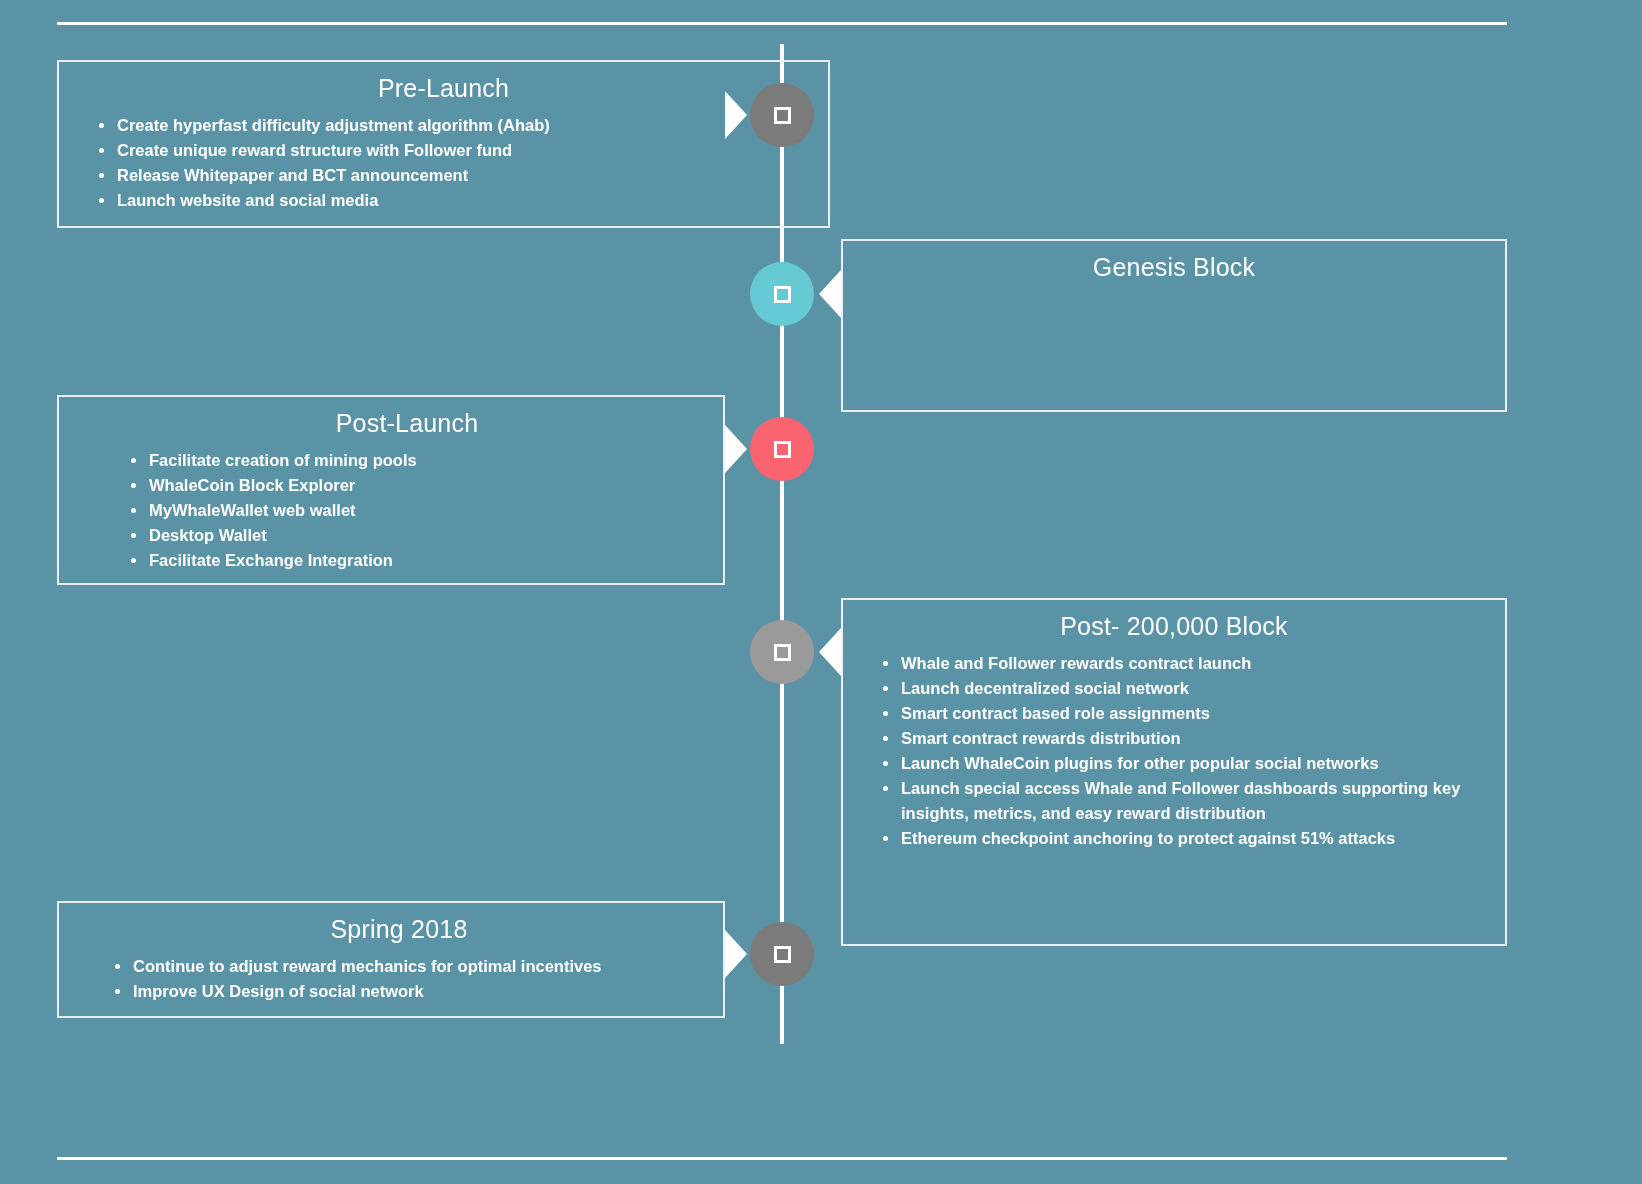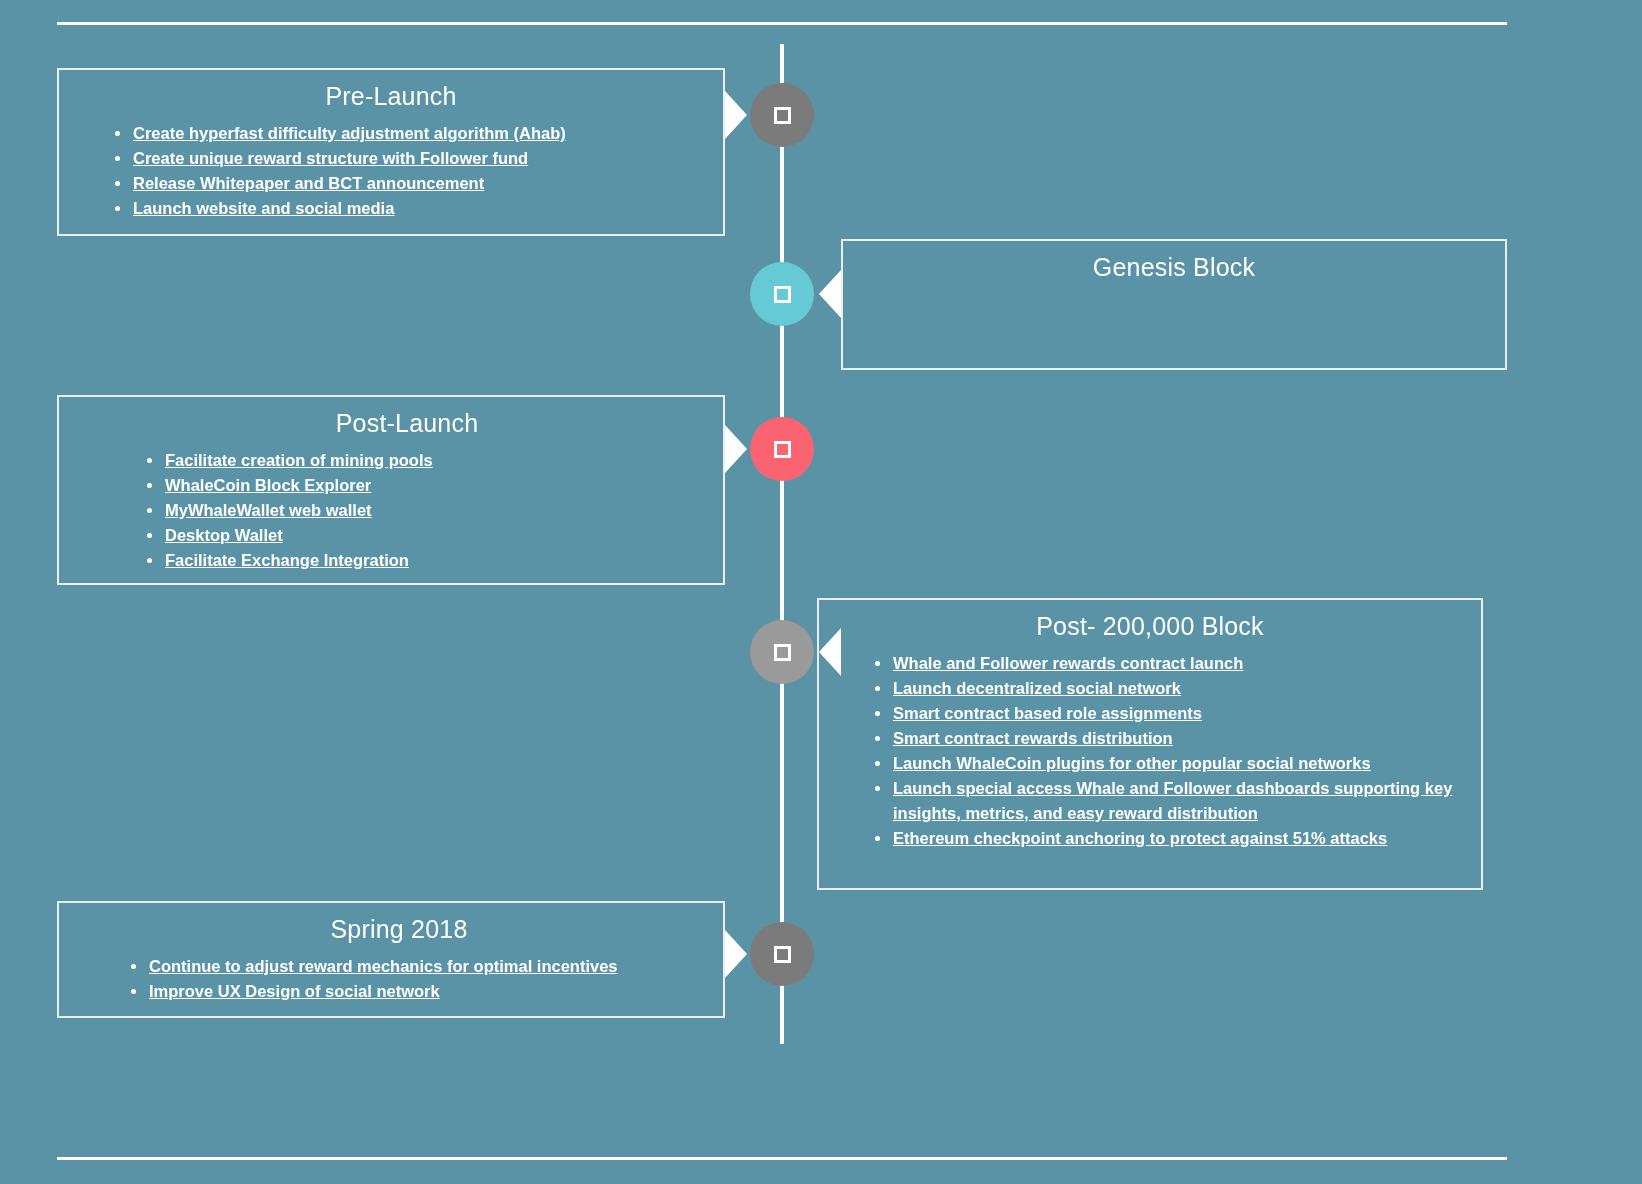--- a/index.html
+++ b/index.html
@@ -69,24 +69,23 @@
   }
   .card-title {
     text-align: center;
     font-size: 25px;
     font-weight: 400;
     color: #ffffff;
     margin: 12px 0 10px 0;
     letter-spacing: .2px;
   }
   .card ul {
-    margin: 0 0 14px 16px;
+    margin: 0 0 14px 0;
     padding: 0 26px 0 58px;
     list-style: none;
-    text-decoration: underline;
   }
   .card li {
     position: relative;
     font-size: 16.5px;
     font-weight: bold;
     line-height: 25px;
     color: #ffffff;
     margin-bottom: 0px;
     padding-left: 0;
   }
@@ -121,39 +120,39 @@
 </style>
 </head>
 <body>
 
 <div id="board">
 
   <div class="hrule top"></div>
   <div class="hrule bottom"></div>
   <div class="spine"></div>
 
-  <div class="card" style="left:57px; top:68px; width:668px; height:168px;">
+  <div class="card" style="left:57px; top:60px; width:773px; height:168px;">
     <div class="card-title">Pre-Launch</div>
     <ul>
       <li>Create hyperfast difficulty adjustment algorithm (Ahab)</li>
       <li>Create unique reward structure with Follower fund</li>
       <li>Release Whitepaper and BCT announcement</li>
       <li>Launch website and social media</li>
     </ul>
   </div>
   <div class="arrow right" style="left:725px; top:91px;"></div>
   <div class="marker" style="left:750px; top:83px; background:#7b7b7b;">
     <span class="sq"></span>
   </div>
 
   <div class="marker" style="left:750px; top:262px; background:#66cad4;">
     <span class="sq"></span>
   </div>
   <div class="arrow left" style="left:819px; top:270px;"></div>
-  <div class="card" style="left:841px; top:239px; width:666px; height:131px;">
+  <div class="card" style="left:841px; top:239px; width:666px; height:173px;">
     <div class="card-title">Genesis Block</div>
   </div>
 
   <div class="card" style="left:57px; top:395px; width:668px; height:190px;padding-left:32px;">
     <div class="card-title">Post-Launch</div>
     <ul>
       <li>Facilitate creation of mining pools</li>
       <li>WhaleCoin Block Explorer</li>
       <li>MyWhaleWallet web wallet</li>
       <li>Desktop Wallet</li>
@@ -162,21 +161,21 @@
   </div>
   <div class="arrow right" style="left:725px; top:425px;"></div>
   <div class="marker" style="left:750px; top:417px; background:#fa6471;">
     <span class="sq"></span>
   </div>
 
   <div class="marker" style="left:750px; top:620px; background:#9a9a9a;">
     <span class="sq"></span>
   </div>
   <div class="arrow left" style="left:819px; top:628px;"></div>
-  <div class="card" style="left:817px; top:598px; width:666px; height:292px;">
+  <div class="card" style="left:841px; top:598px; width:666px; height:348px;">
     <div class="card-title">Post- 200,000 Block</div>
     <ul>
       <li>Whale and Follower rewards contract launch</li>
       <li>Launch decentralized social network</li>
       <li>Smart contract based role assignments</li>
       <li>Smart contract rewards distribution</li>
       <li>Launch WhaleCoin plugins for other popular social networks</li>
       <li>Launch special access Whale and Follower dashboards supporting key insights, metrics, and easy reward distribution</li>
       <li>Ethereum checkpoint anchoring to protect against 51% attacks</li>
     </ul>

